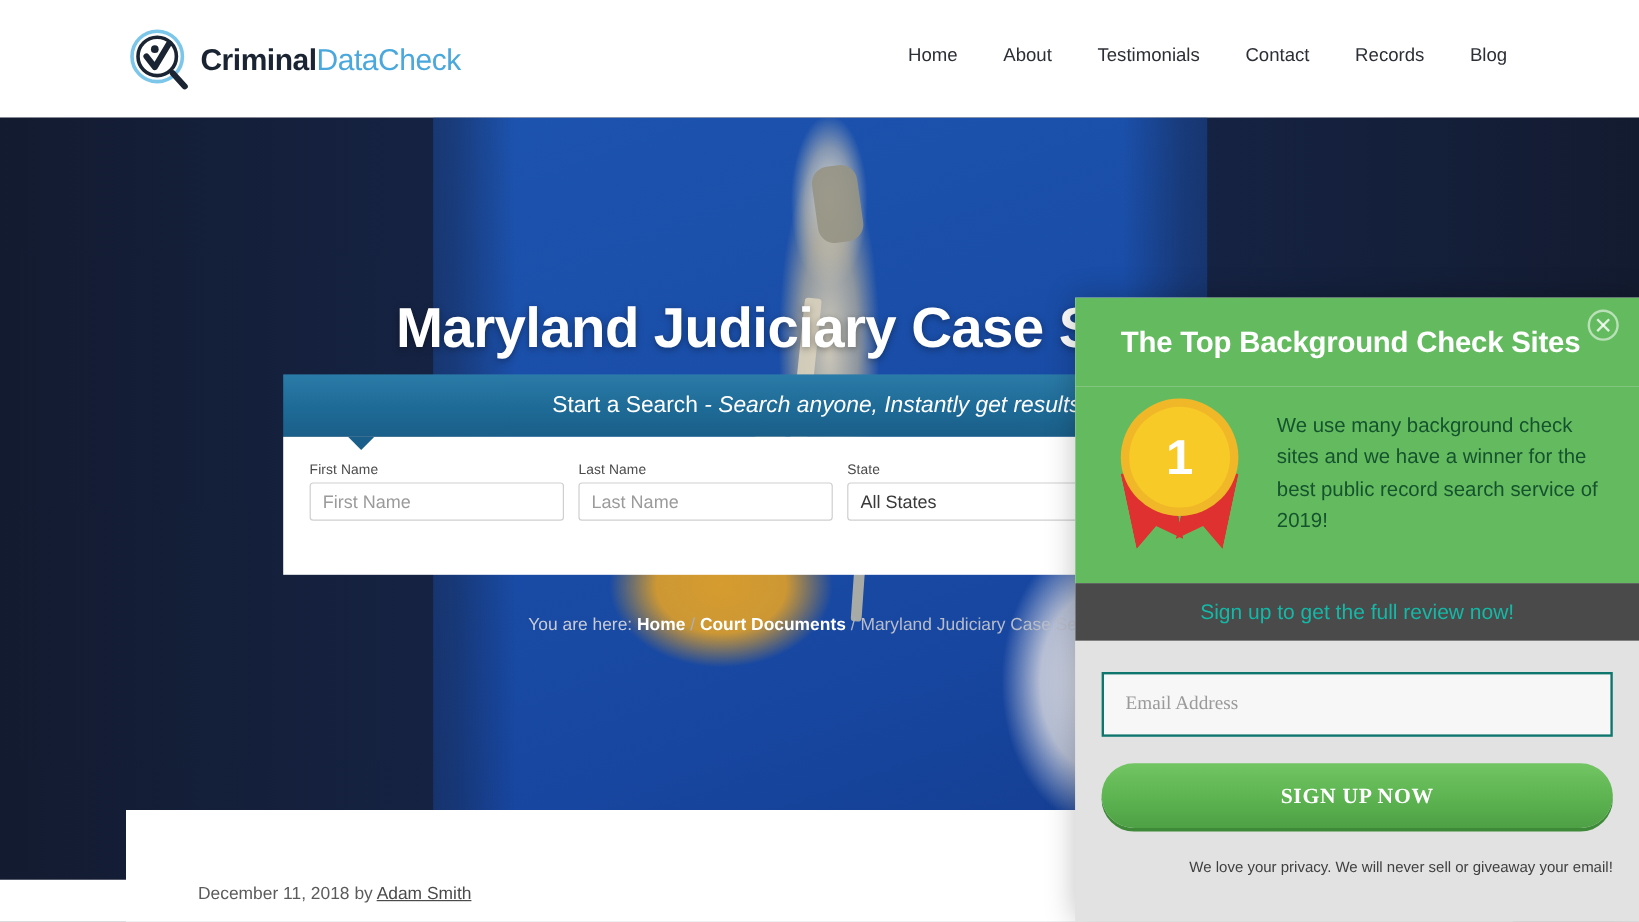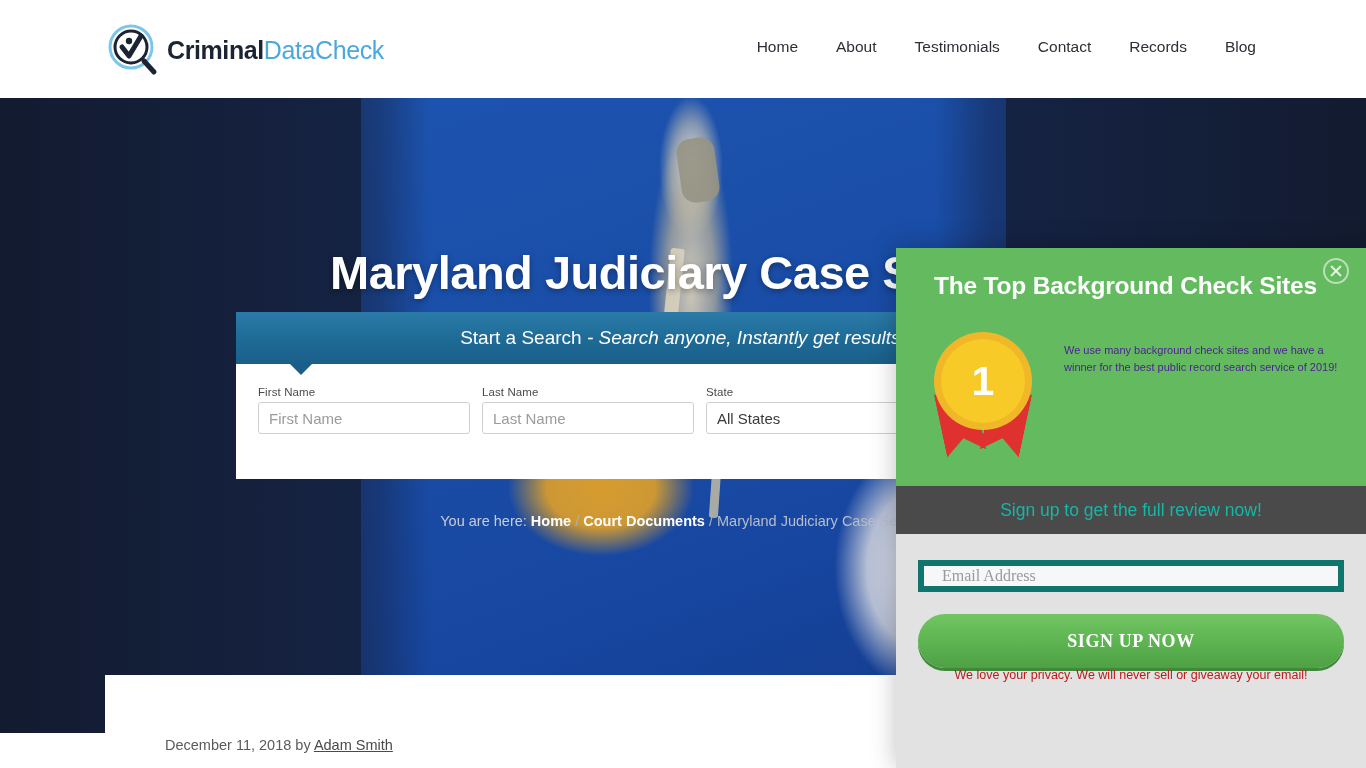--- a/index.html
+++ b/index.html
@@ -212,50 +212,50 @@
     position: absolute; left: 14px; top: 4px; width: 98px; height: 98px;
     border-radius: 50%; background: #f0b828;
   }
   .badge .disc-inner {
     position: absolute; left: 21px; top: 11px; width: 84px; height: 84px;
     border-radius: 50%; background: #f7ca27;
     display: flex; align-items: center; justify-content: center;
     color: #ffffff; font-size: 41px; font-weight: 700; line-height: 1;
   }
   .promo-text {
-    color: #4c1d95; font-size: 11px; line-height: 1.55; padding-top: 14px;
+    color: #14532d; font-size: 17px; line-height: 1.55; padding-top: 14px;
   }
 
   .popup-band {
     background: #4a4a4a; height: 48px;
     display: flex; align-items: center; justify-content: center;
   }
   .popup-band-text { color: #14b8a6; font-size: 17.5px; white-space: nowrap; }
 
   .popup-form { background: #e2e2e2; padding: 26px 22px 0 22px; }
   .popup-form input {
-    width: 426px; height: 32px;
-    border: 6px solid #0f766e; background: #f7f7f7;
+    width: 426px; height: 54px;
+    border: 2px solid #0f766e; background: #f7f7f7;
     padding: 0 18px;
     font-family: "Liberation Serif", serif;
     font-size: 16px; color: #555;
   }
   .popup-form input::placeholder { color: #9a9a9a; }
   .signup-btn {
     margin-top: 22px;
     width: 426px; height: 54px; border: none; border-radius: 27px;
     background: linear-gradient(180deg,#72c563 0%, #5cb350 55%, #4ea045 100%);
     box-shadow: 0 3px 0 #3f8a39;
     color: #ffffff; font-size: 18px; font-weight: 700; letter-spacing: 0.6px;
     font-family: "Liberation Serif", serif;
     cursor: pointer;
   }
   .privacy-note {
-    text-align: center;
-    font-size: 12.5px; color: #b91c1c; white-space: nowrap;
+    margin-top: 26px; text-align: right;
+    font-size: 12.5px; color: #404040; white-space: nowrap;
   }
 </style>
 </head>
 <body>
 
 <div class="site-header">
   <div class="logo-wrap">
     <div class="logo-mark">
       <svg width="56" height="56" viewBox="0 0 56 56">
         <circle cx="26" cy="25" r="21" fill="none" stroke="#7cc6ea" stroke-width="3"></circle>

